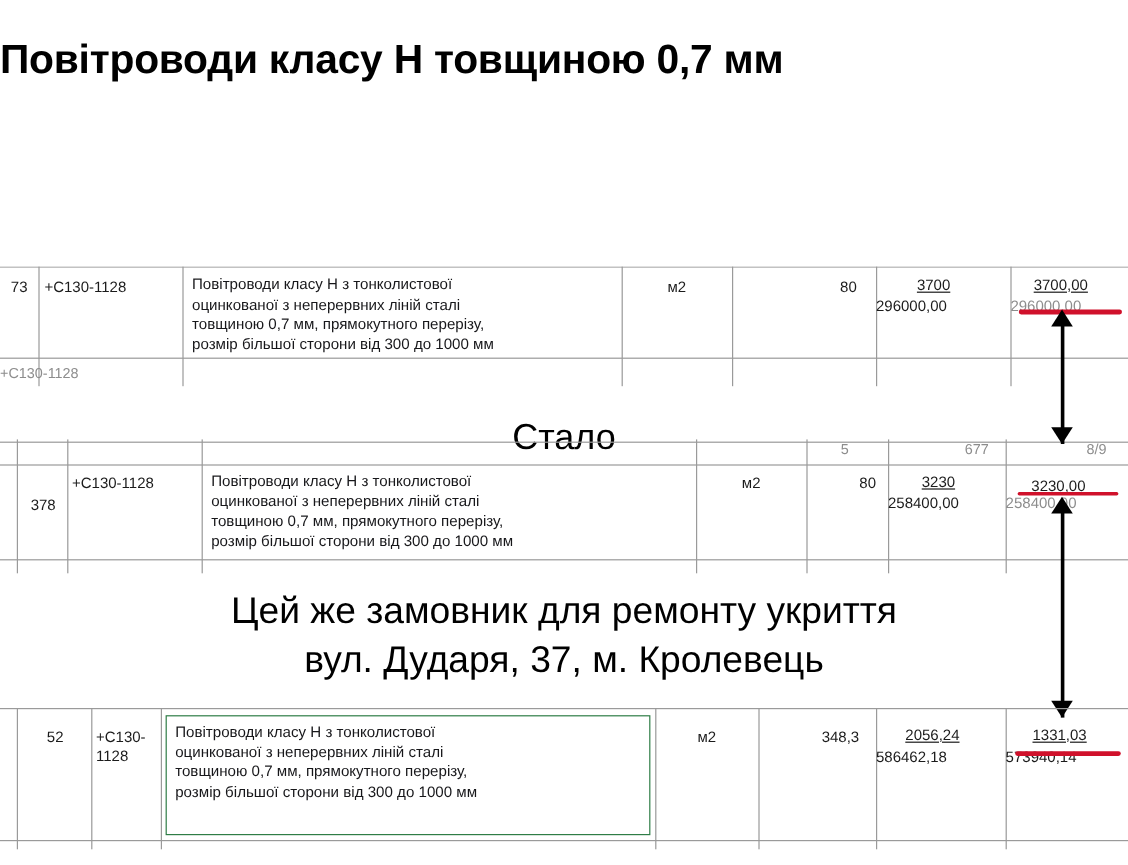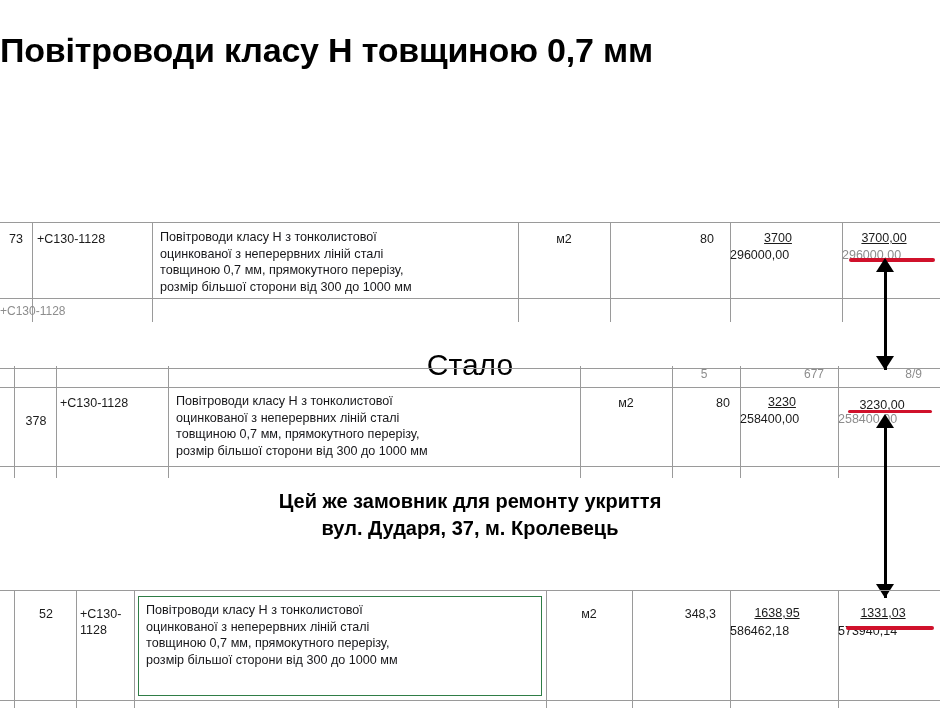--- a/index.html
+++ b/index.html
@@ -39,22 +39,21 @@
     text-align: center;
     font-size: 30px;
     font-weight: normal;
     color: #000;
   }
   .cap-bulo { top: 163px; }
   .cap-stalo { top: 348px; }
   .cap-note {
     top: 488px;
     line-height: 1.33;
-    font-size: 20px;
-    font-weight: bold;
+    font-size: 31px;
   }
   .cap-note .line { display: block; }
 
   
   .scanrow {
     position: absolute;
     left: 0;
     width: 940px;
     font-size: 12.5px;
     color: #1b1b1b;
@@ -257,21 +256,21 @@
       <div class="cell desc" style="left:146px; top:12px; width:392px;">
         <div>Повітроводи класу Н з тонколистової</div>
         <div>оцинкованої з неперервних ліній сталі</div>
         <div>товщиною 0,7 мм, прямокутного перерізу,</div>
         <div>розмір більшої сторони від 300 до 1000 мм</div>
       </div>
 
       <div class="cell num" style="left:546px; top:16px; width:86px;">м2</div>
       <div class="cell right" style="left:632px; top:16px; width:94px; padding-right:10px;">348,3</div>
 
-      <div class="cell price-top" style="left:730px; top:15px; width:102px; padding-right:8px;">1638,95</div>
+      <div class="cell price-top" style="left:730px; top:15px; width:102px; padding-right:8px;">2056,24</div>
       <div class="cell price-bottom" style="left:730px; top:33px; width:102px; padding-right:8px;">586462,18</div>
 
       <div class="cell price-top" style="left:838px; top:15px; width:96px; padding-right:6px;">1331,03</div>
       <div class="cell price-bottom" style="left:838px; top:33px; width:96px; padding-right:6px;">573940,14</div>
     </div>
   </div>
 
   <div class="redmark" style="left:846px; top:626px; width:88px;"></div>
 
 </div>

